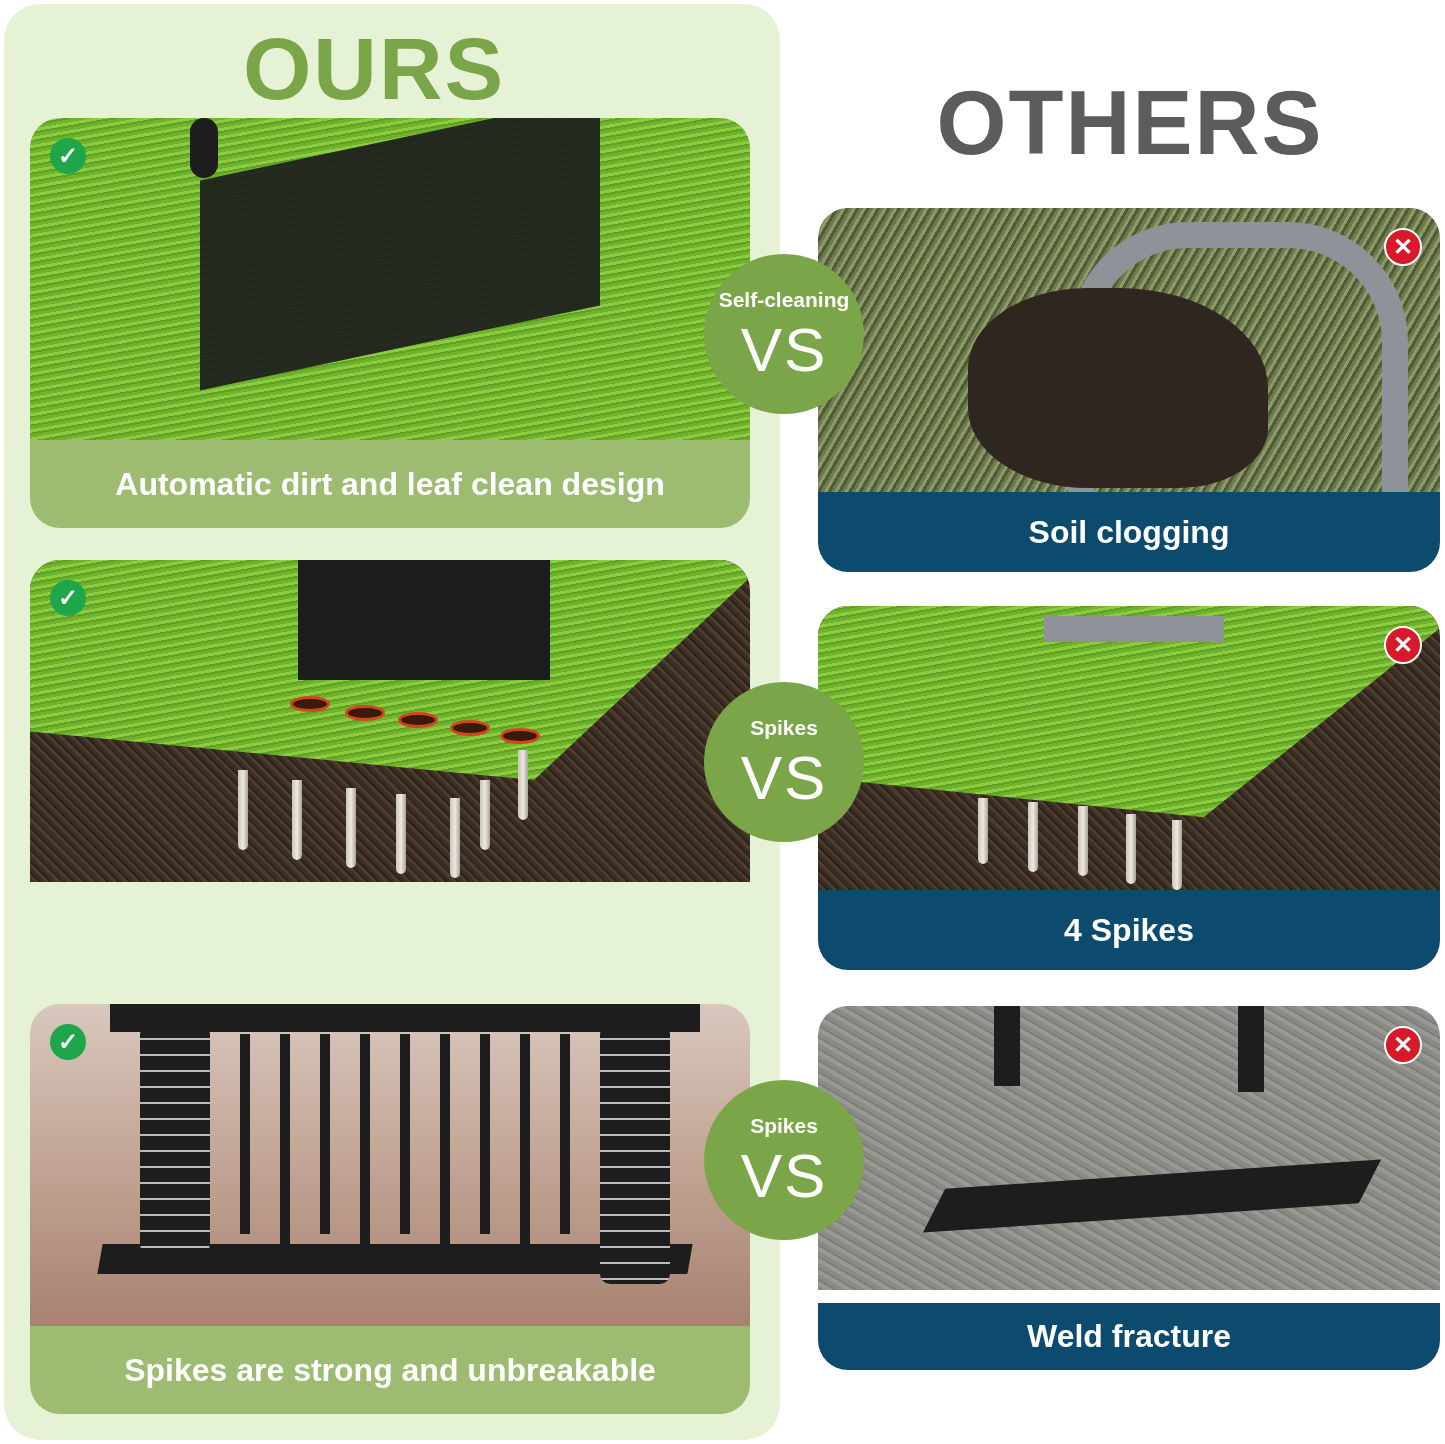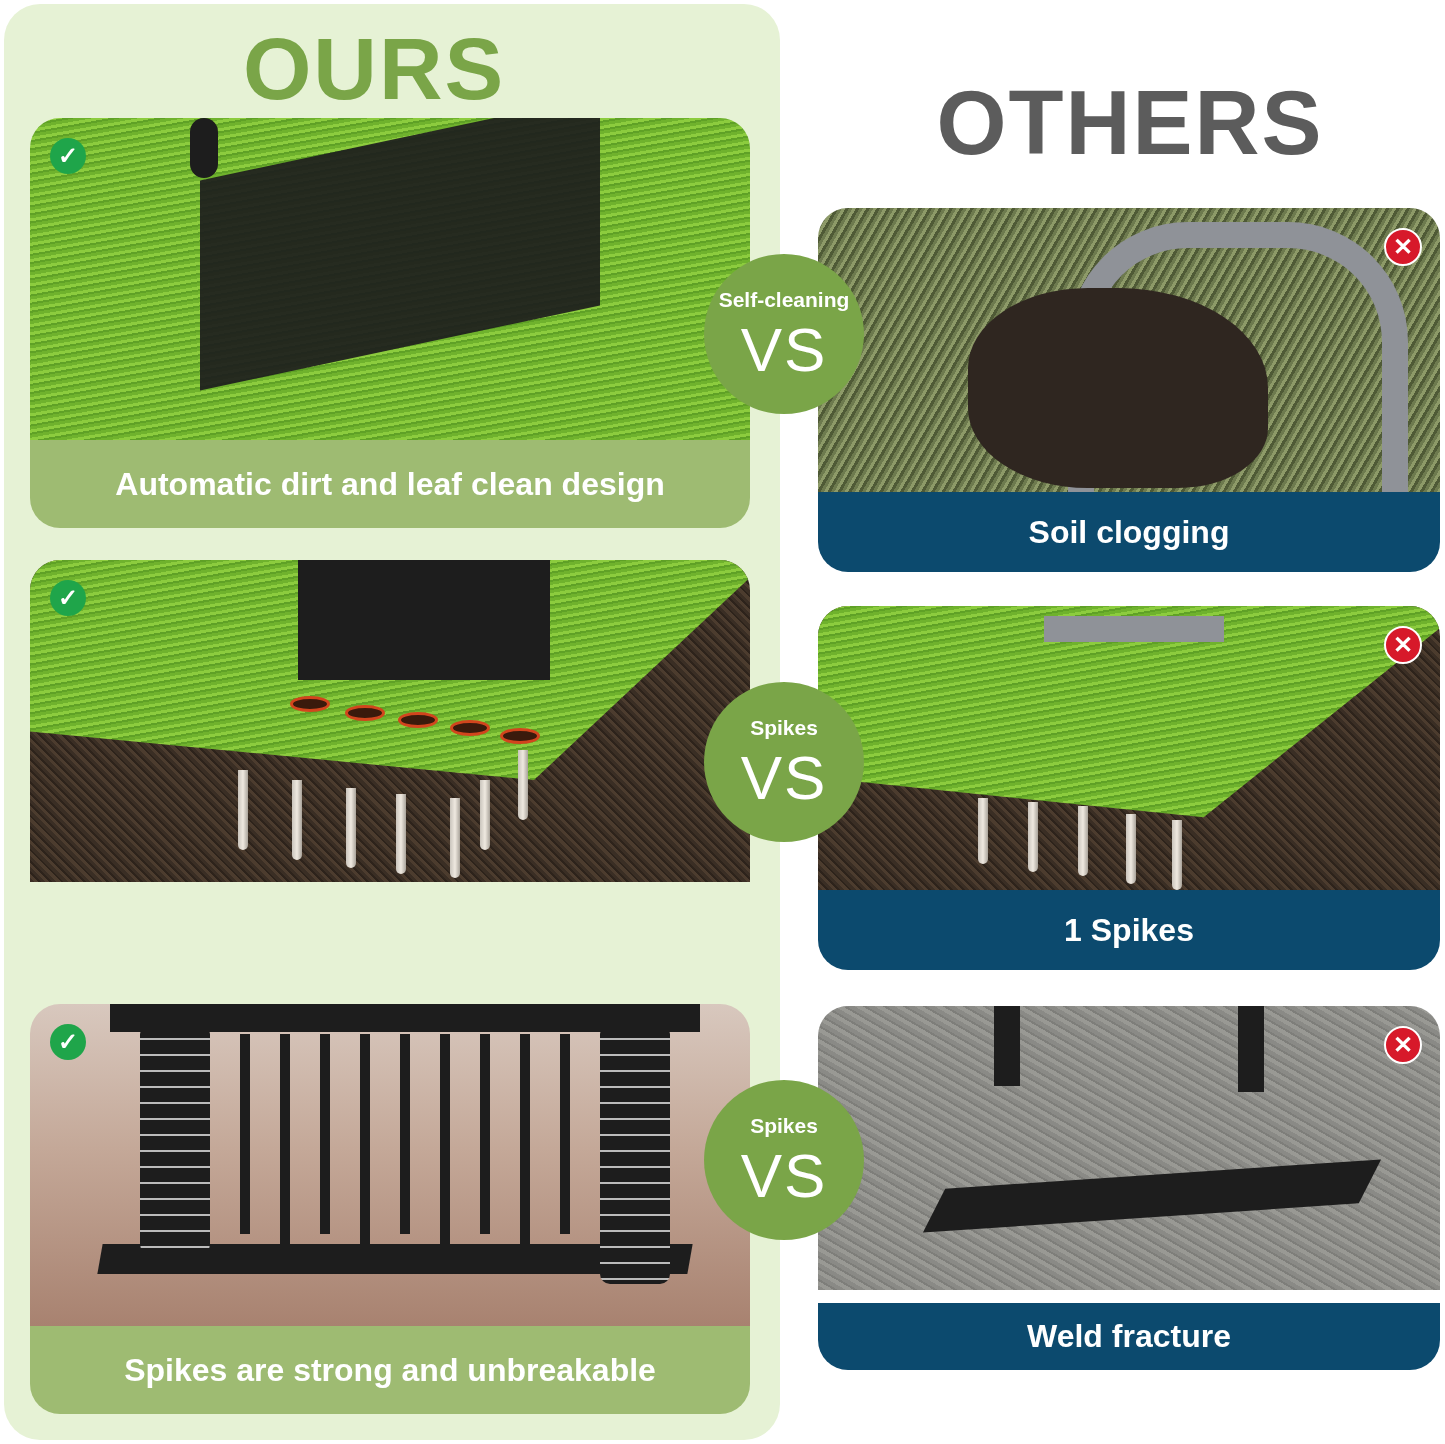--- a/index.html
+++ b/index.html
@@ -97,21 +97,21 @@
   <div class="photo soil" style="height:284px;">
     <div class="grass" style="position:absolute;left:0;top:0;width:622px;height:220px;clip-path:polygon(0 0,100% 0,100% 10%,62% 96%,0 78%);"></div>
     <div style="position:absolute;left:226px;top:10px;width:180px;height:26px;background:#8f9298;"></div>
     <div class="spike" style="left:160px;top:192px;height:66px"></div>
     <div class="spike" style="left:210px;top:196px;height:70px"></div>
     <div class="spike" style="left:260px;top:200px;height:70px"></div>
     <div class="spike" style="left:308px;top:208px;height:70px"></div>
     <div class="spike" style="left:354px;top:214px;height:70px"></div>
   </div>
   <div class="badge cross" style="left:566px;top:20px;">✕</div>
-  <div class="caption" style="height:80px;">1 Spikes</div>
+  <div class="caption" style="height:80px;">4 Spikes</div>
 </div>
 
 <div class="card others-card" style="left:818px;top:1006px;width:622px;height:364px;">
   <div class="photo concrete" style="height:284px;">
     <div class="tool" style="left:176px;top:0;width:26px;height:80px;"></div>
     <div class="tool" style="left:420px;top:0;width:26px;height:86px;"></div>
     <div class="tool" style="left:124px;top:168px;width:420px;height:44px;transform:skewX(-30deg) rotate(-4deg);"></div>
   </div>
   <div class="badge cross" style="left:566px;top:20px;">✕</div>
   <div class="caption" style="height:67px;">Weld fracture</div>

